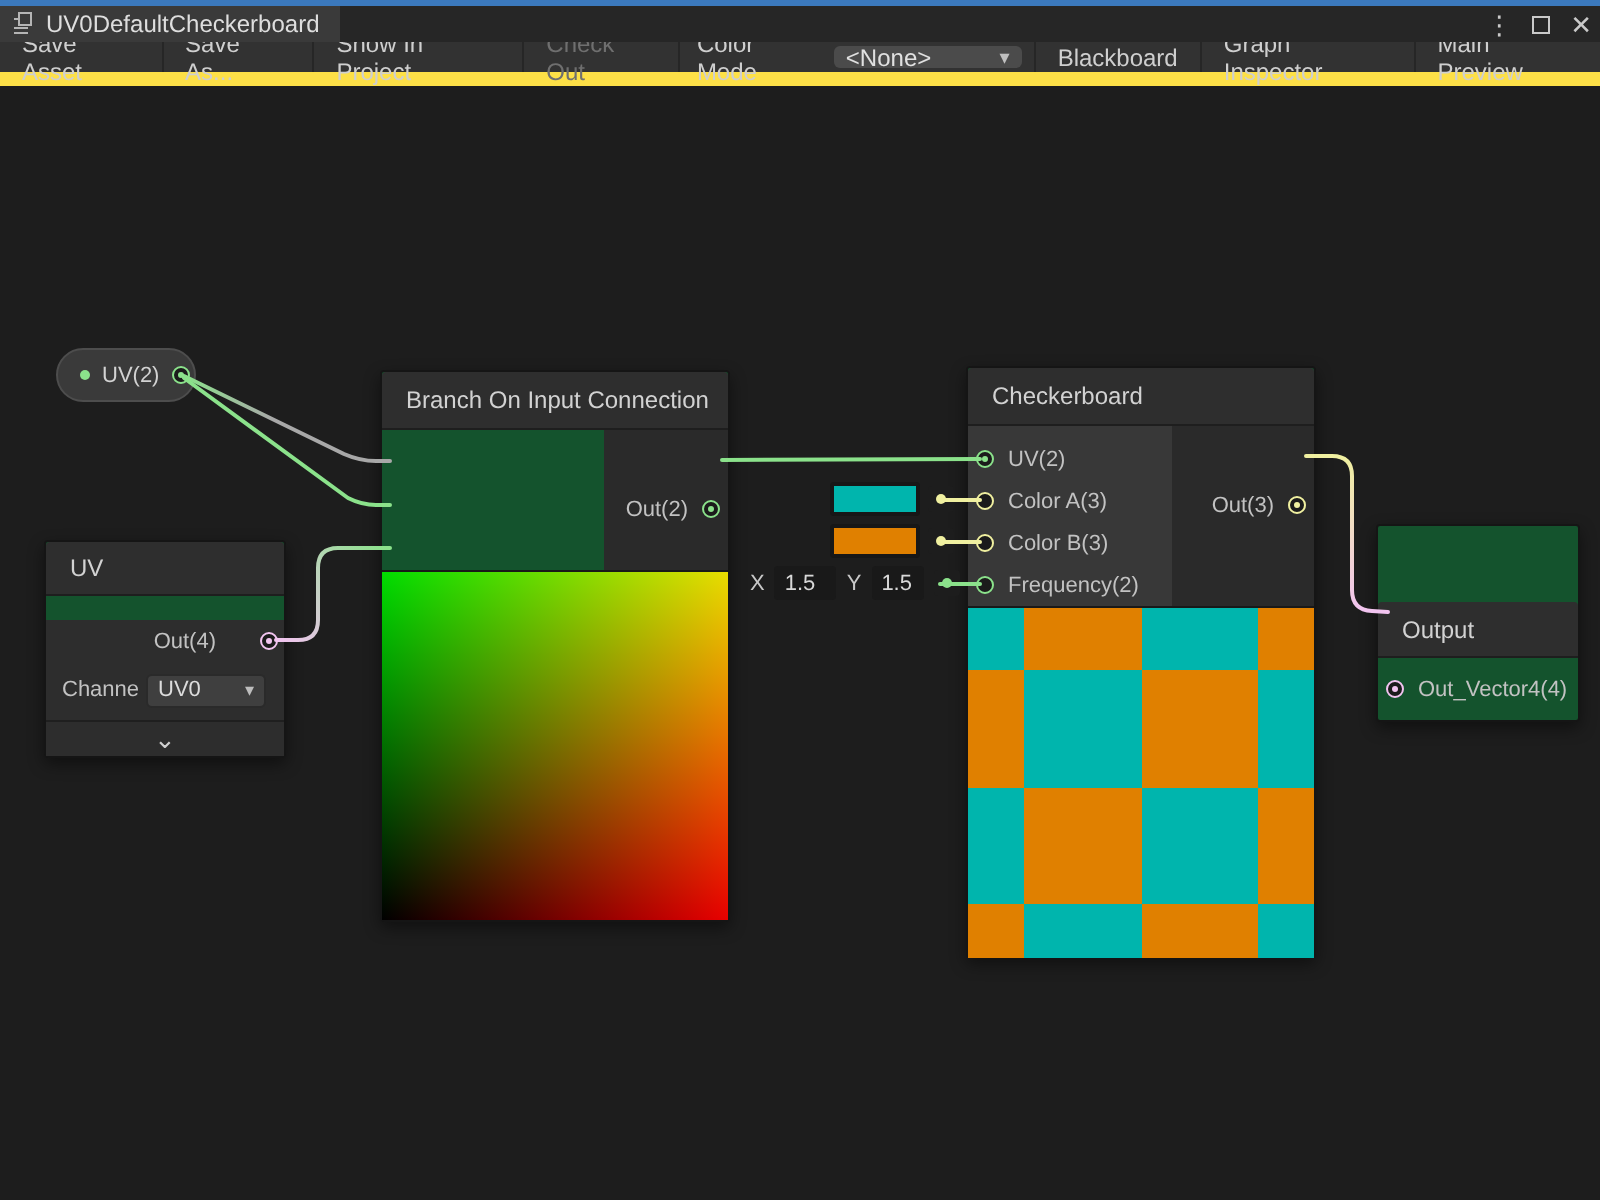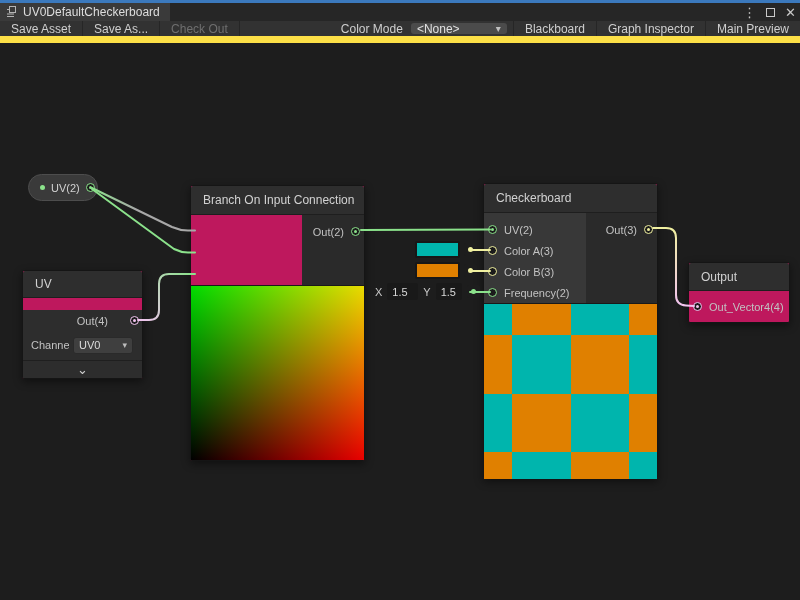--- a/index.html
+++ b/index.html
@@ -24,30 +24,30 @@
   .cm-label { display:flex; align-items:center; padding:0 8px; color:#cfcfcf; }
   .dropdown { width:96px; margin:2px 6px 2px 0; background:#4b4b4b; border-radius:3px;
     display:flex; align-items:center; padding:0 6px; color:#e0e0e0; }
   .dropdown .arrow { margin-left:auto; color:#c0c0c0; font-size:10px; }
 
   
   .canvas { position:relative; width:800px; height:557px; background:#1d1d1d; }
   .edges { position:absolute; inset:0; z-index:6; pointer-events:none; }
   .edges path, .edges line { pointer-events:stroke; }
 
-  .node { position:absolute; background:#be185d; border:1px solid #151515; border-radius:2px;
+  .node { position:absolute; background:#14532d; border:1px solid #151515; border-radius:2px;
     box-shadow:0 3px 8px rgba(0,0,0,.45); z-index:2; }
   .node-header { height:29px; background:#2e2e2e; display:flex; align-items:center;
     padding:0 12px; font-size:12px; color:#d2d2d2; border-bottom:1px solid #1e1e1e;
     border-radius:2px 2px 0 0; white-space:nowrap; overflow:hidden; }
   .node-body { display:flex; }
   .in-panel { background:#383838; padding-top:6px; }
   .out-panel { background:#2a2a2a; padding-top:6px; margin-left:auto; }
   .port-row { height:21px; display:flex; align-items:center; gap:7px; font-size:11px; color:#c2c2c2; white-space:nowrap; }
-  .port-row.out { justify-content:flex-end; }
+  .port-row.out { justify-content:flex-end;margin-top:23px; }
   .port { display:inline-block; flex:none; width:9px; height:9px; border-radius:50%;
     border:1.4px solid currentColor; background:#1b1b1b; position:relative; }
   .port.connected::after { content:""; position:absolute; inset:1.8px; border-radius:50%; background:currentColor; }
   .c-v2 { color:var(--vector2); } .c-v3 { color:var(--vector3); }
   .c-v4 { color:var(--vector4); } .c-dyn { color:var(--dynamic); }
 
   .preview { border-top:1px solid #191919; }
   .uvgrad { width:173px; height:175px;
     background-image:linear-gradient(to top,#000,#00dc00), linear-gradient(to right,#000,#e90000);
     background-blend-mode:screen; }
@@ -103,20 +103,21 @@
   <div class="win-controls">
     <span class="glyph">⋮</span>
     <span class="maxbox"></span>
     <span class="glyph">✕</span>
   </div>
 </div>
 
 <div class="toolbar">
   <div class="tb-btn">Save Asset</div>
   <div class="tb-btn">Save As...</div>
+  <div class="tb-btn">Show In Project</div>
   <div class="tb-btn disabled">Check Out</div>
   <div class="spacer"></div>
   <div class="cm-label">Color Mode</div>
   <div class="dropdown">
     <span>&lt;None&gt;</span>
     <span class="arrow">▾</span>
   </div>
   <div class="tb-btn left-sep">Blackboard</div>
   <div class="tb-btn left-sep">Graph Inspector</div>
   <div class="tb-btn left-sep" style="border-right:none">Main Preview</div>
@@ -205,21 +206,21 @@
         <div style="background: rgb(0, 181, 173);"></div>
         <div style="background: rgb(224, 128, 0);"></div>
         <div style="background: rgb(224, 128, 0);"></div>
         <div style="background: rgb(0, 181, 173);"></div>
         <div style="background: rgb(224, 128, 0);"></div>
         <div style="background: rgb(0, 181, 173);"></div>
       </div>
   </div>
 
   <div class="node" style="left:688px; top:219px; width:102px;">
-    <div class="node-header" style="height:28px;">Output</div>
+    <div class="node-header" style="height:28px;margin-top:38px;">Output</div>
     <div style="height:31px; display:flex; align-items:center; padding-left:4px;">
       <div class="port-row">
         <i class="port connected c-v4"></i>
         <span>Out_Vector4(4)</span>
       </div>
     </div>
   </div>
 
   <div class="widget" style="left:415px; top:198px; gap:4px;">
     <div class="swatch-box">

